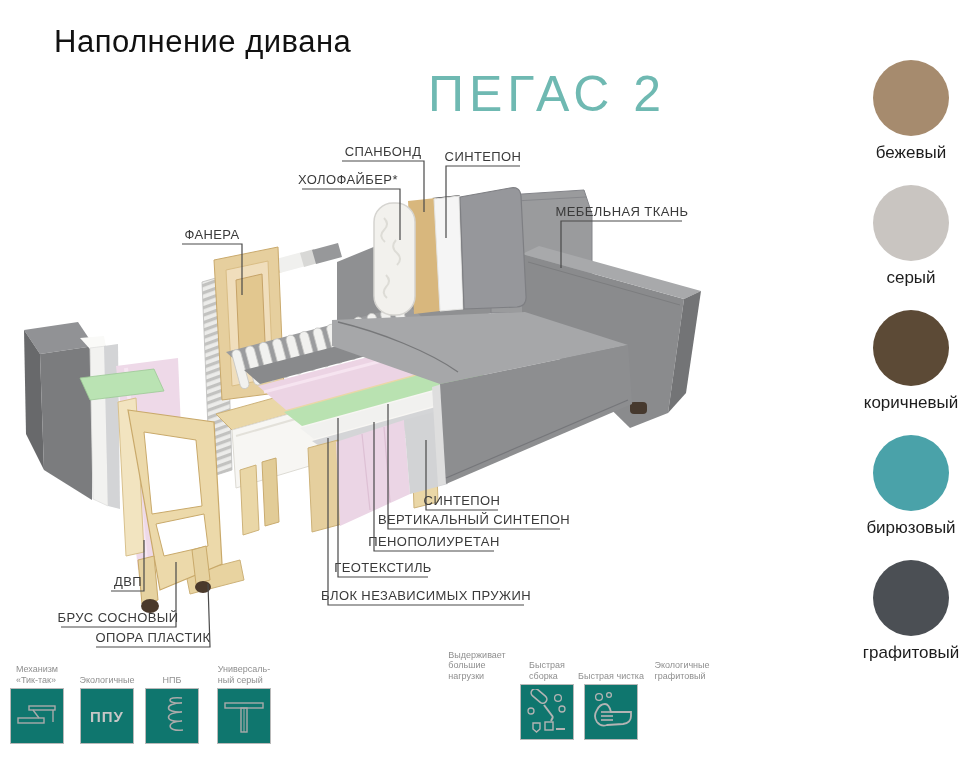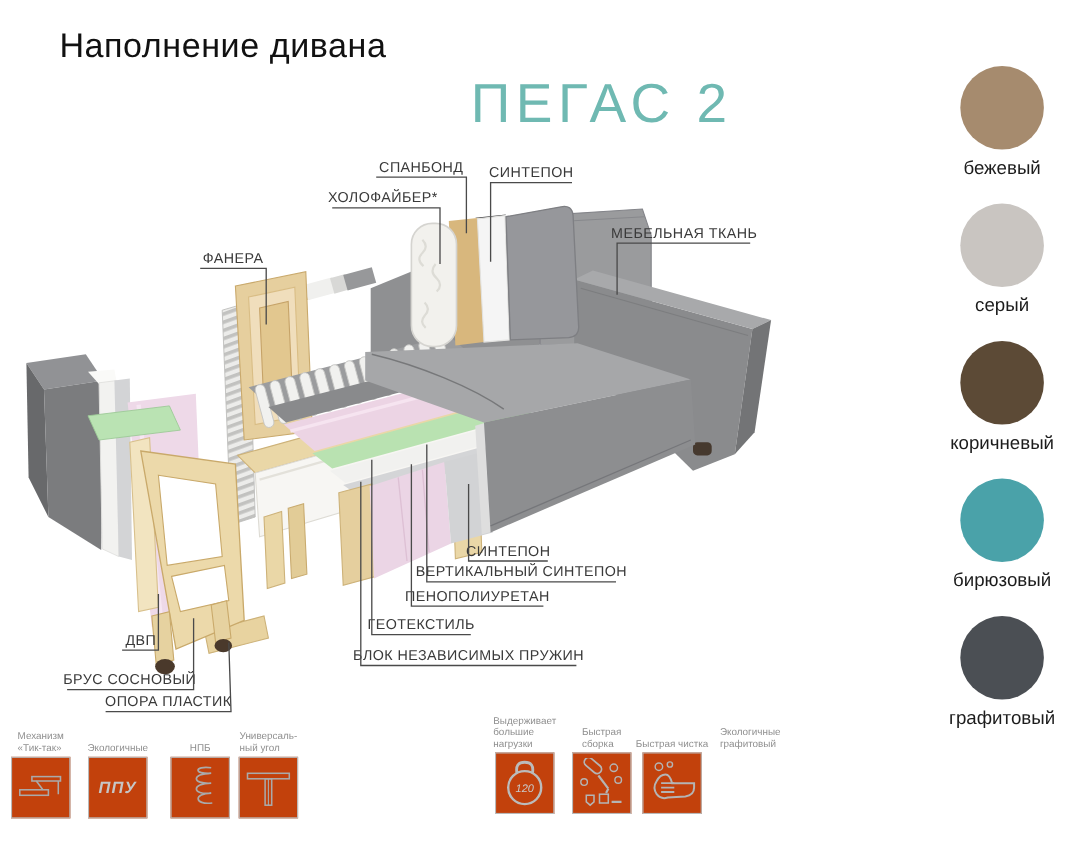--- a/index.html
+++ b/index.html
@@ -23,21 +23,21 @@
   .swatch .dot{width:76px;height:76px;border-radius:50%;}
   .swatch .swatch-label{margin-top:7px;font-size:17px;color:#1c1c1c;}
   
   .feature{position:absolute;width:84px;text-align:left;}
   .feat-label{
     height:30px;display:flex;align-items:flex-end;justify-content:center;
     font-size:9px;line-height:1.15;color:#8f8f8f;white-space:pre-line;
   }
   .feat-box{
     margin:3px auto 0;width:52px;height:54px;border:1px solid #b9b9b9;
-    display:flex;align-items:center;justify-content:center;background:#c2410c;font-style:italic;
+    display:flex;align-items:center;justify-content:center;background:#0f766e;
   }
   .icon-word{font-size:15px;font-weight:bold;color:#c6c6c6;letter-spacing:1px;}
   svg text{font-family:"Liberation Sans",sans-serif;}
   .lbl{font-size:13px;fill:#3a3a3a;letter-spacing:0.4px;}
   .leader{stroke:#4a4a4a;stroke-width:1.2;fill:none;}
 </style>
 </head>
 <body>
 
 <div class="page-title">Наполнение дивана</div>
@@ -233,50 +233,43 @@
       <line x1="18" y1="14" x2="24" y2="22" stroke="#aaaaaa" stroke-width="1.4"></line>
     </svg>
   </div>
 </div>
 <div class="feature" style="left:65px;top:655px">
   <div class="feat-label">Экологичные</div>
   <div class="feat-box">
     <span class="icon-word">ППУ</span>
   </div>
 </div>
-<div class="feature" style="left:140px;top:655px">
+<div class="feature" style="left:130px;top:655px">
   <div class="feat-label">НПБ</div>
   <div class="feat-box">
     <svg width="36" height="44" viewBox="0 0 36 44">
       <path d="M28,4 C12,2 12,10 28,9 C10,9 10,19 28,18 C10,18 10,29 28,27 C12,27 12,38 29,36" fill="none" stroke="#aaaaaa" stroke-width="1.5"></path>
     </svg>
   </div>
 </div>
 <div class="feature" style="left:202px;top:655px">
   <div class="feat-label">Универсаль-
-ный угол</div>
+ный серый</div>
   <div class="feat-box">
     <svg width="44" height="42" viewBox="0 0 44 42">
       <rect x="3" y="8" width="38" height="5" fill="none" stroke="#aaaaaa" stroke-width="1.4"></rect>
       <rect x="19" y="13" width="6" height="24" fill="none" stroke="#aaaaaa" stroke-width="1.4"></rect>
       <line x1="22" y1="13" x2="22" y2="37" stroke="#aaaaaa" stroke-width="1"></line>
     </svg>
   </div>
 </div>
 <div class="feature" style="left:435px;top:651px">
   <div class="feat-label">Выдерживает
 большие
 нагрузки</div>
-  <div class="feat-box">
-    <svg width="42" height="46" viewBox="0 0 42 46">
-      <path d="M14,14 Q12,4 21,4 Q30,4 28,14" fill="none" stroke="#bbbbbb" stroke-width="2.6"></path>
-      <circle cx="21" cy="27" r="15" fill="none" stroke="#bbbbbb" stroke-width="2.2"></circle>
-      <text x="21" y="31" text-anchor="middle" font-size="10" fill="#c9c9c9">120</text>
-    </svg>
-  </div>
 </div>
 <div class="feature" style="left:505px;top:651px">
   <div class="feat-label">Быстрая
 сборка</div>
   <div class="feat-box">
     <svg width="44" height="46" viewBox="0 0 44 46">
       <rect x="5" y="3" width="18" height="8" rx="4" transform="rotate(40 14 7)" fill="none" stroke="#b4b4b4" stroke-width="1.6"></rect>
       <line x1="19" y1="16" x2="28" y2="28" stroke="#b4b4b4" stroke-width="2"></line>
       <line x1="28" y1="28" x2="26" y2="32" stroke="#b4b4b4" stroke-width="2"></line>
       <circle cx="33" cy="9" r="3.4" fill="none" stroke="#b4b4b4" stroke-width="1.3"></circle>

